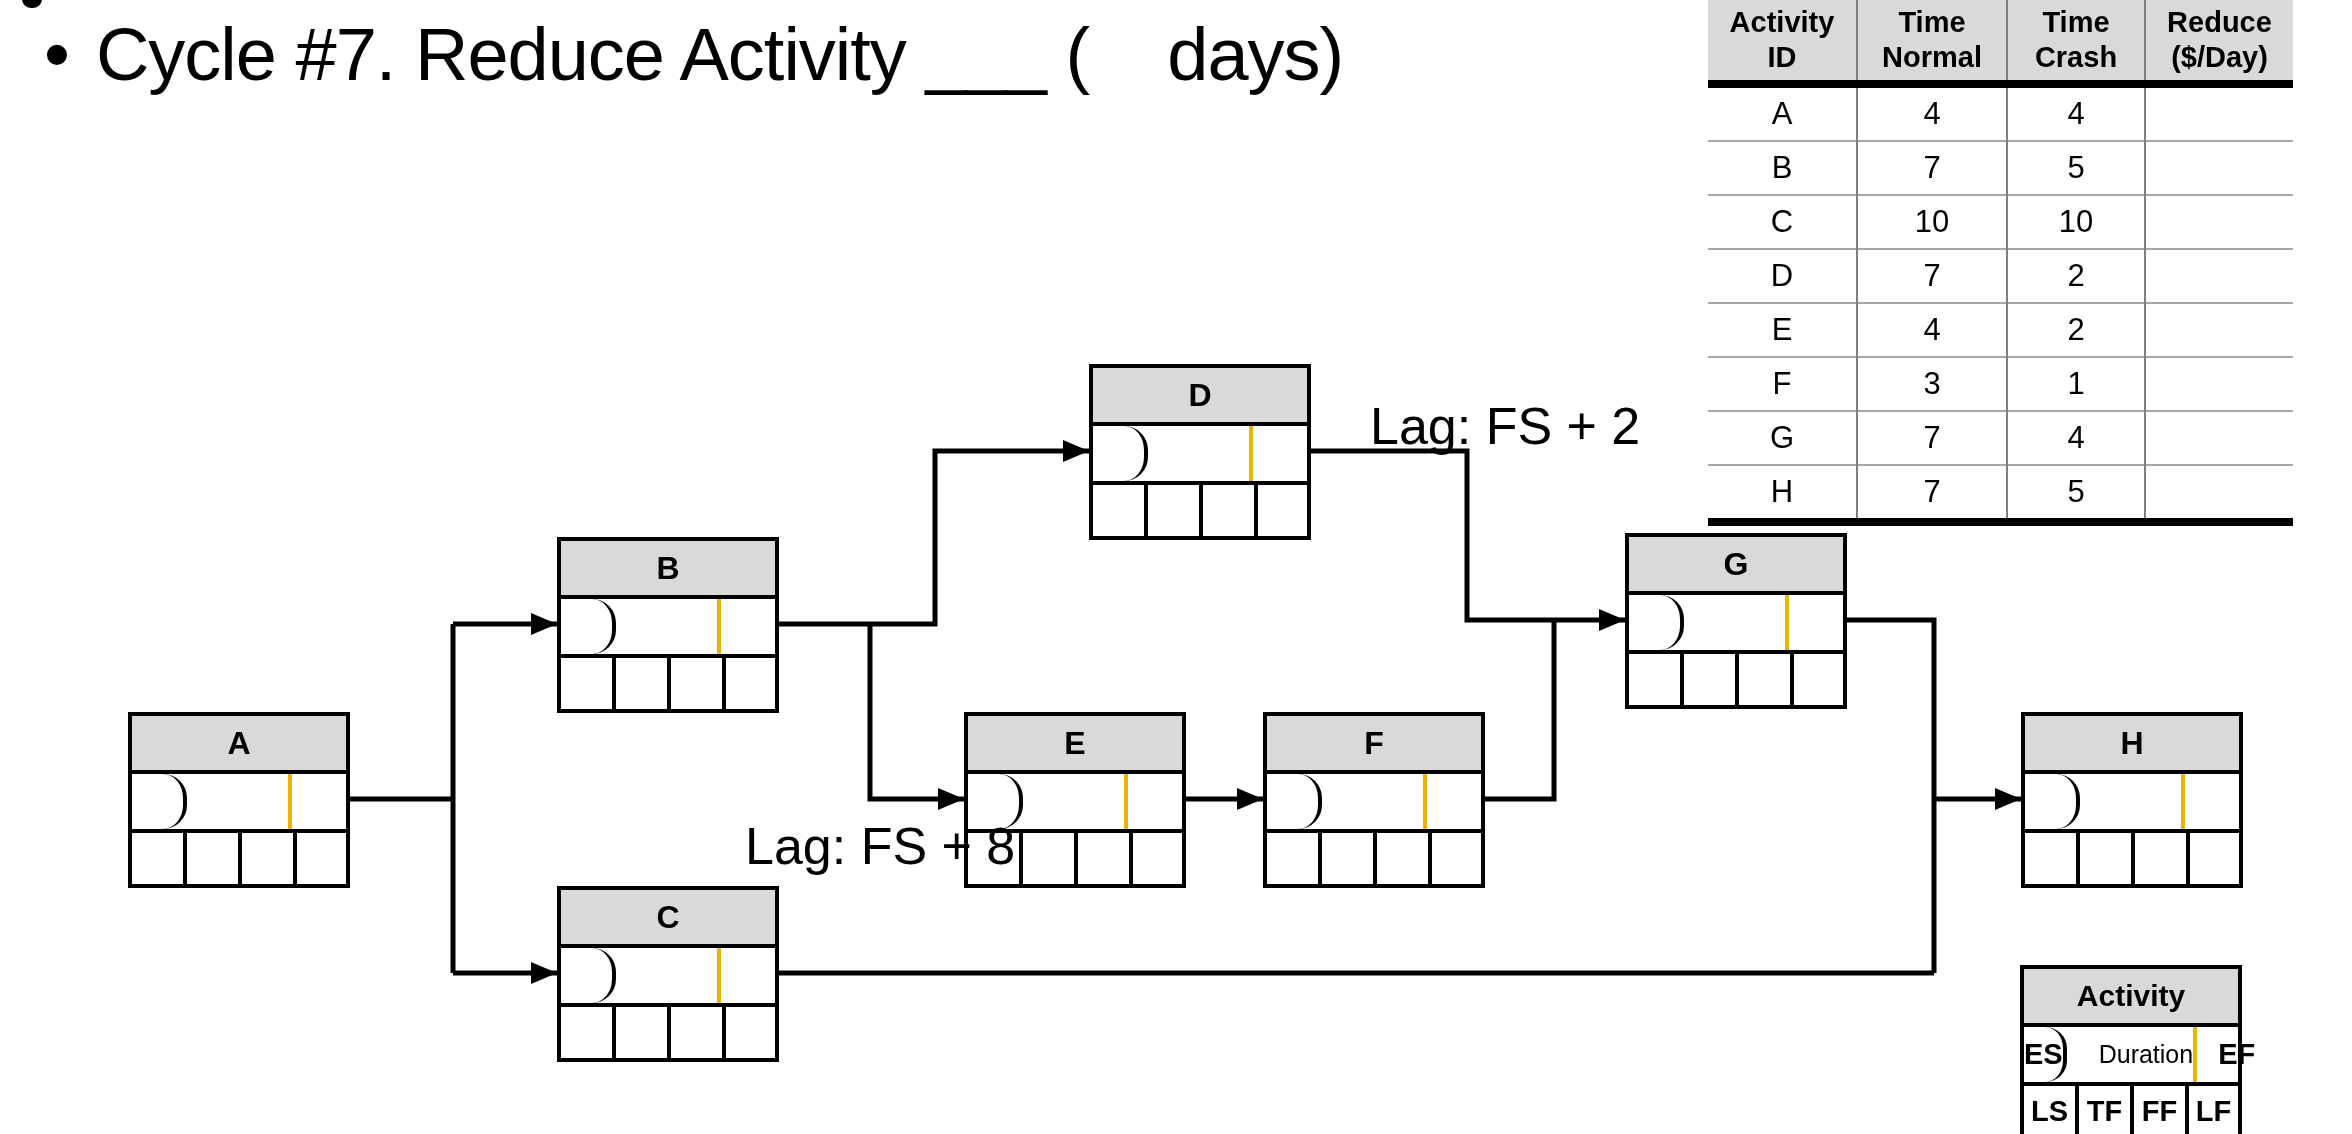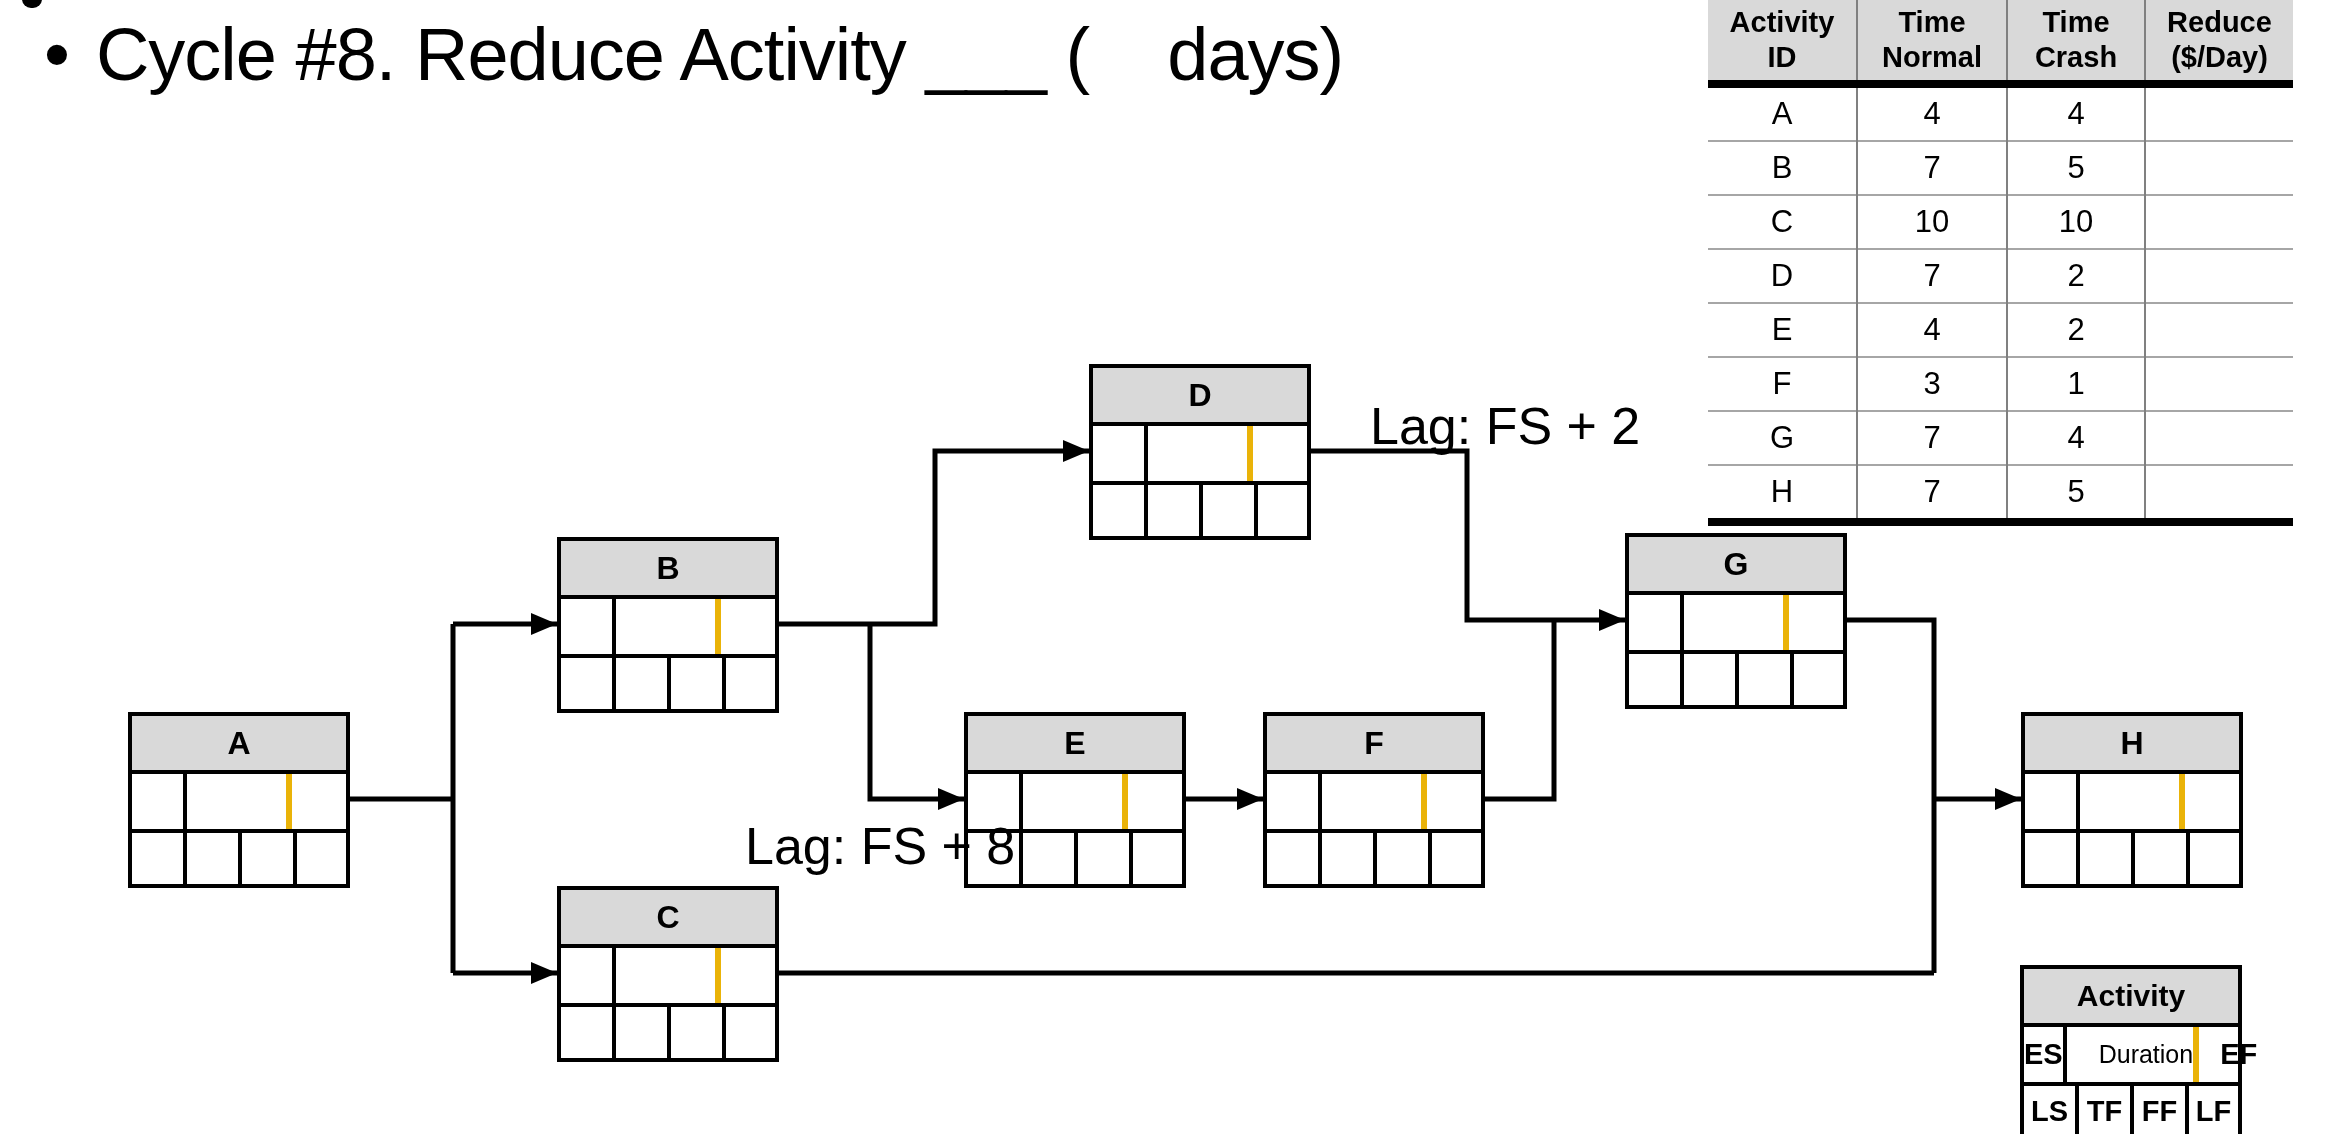--- a/index.html
+++ b/index.html
@@ -25,22 +25,22 @@
     border:4px solid #000; background:#fff; display:flex; flex-direction:column; z-index:2;
   }
   .node-title {
     height:54px; flex:0 0 54px; background:#d9d9d9; border-bottom:4px solid #000;
     display:flex; align-items:center; justify-content:center;
     font-weight:bold; font-size:32px;
   }
   .node-mid { flex:0 0 55px; display:flex; border-bottom:4px solid #000; }
   .node-bot { flex:1; display:flex; }
   .node .c { box-sizing:border-box; display:flex; align-items:center; justify-content:center; }
-  .node-mid .c1 { width:55px; border-right:4px solid #000; }
-  .node-mid .c2 { flex:1; border-right:6px solid #eab308;margin-left:32px; }
+  .node-mid .c1 { width:55px; border-right:4px solid #000;border-radius:24px; }
+  .node-mid .c2 { flex:1; border-right:4px solid #eab308;margin-left:32px; }
   .node-mid .c3 { width:54px;padding-left:25px; }
   .node-bot .b1 { width:55px; border-right:4px solid #000; }
   .node-bot .b2 { width:55px; border-right:4px solid #000; }
   .node-bot .b3 { width:55px; border-right:4px solid #000; }
   .node-bot .b4 { flex:1; }
 
   
   .lag-label { position:absolute; z-index:3; font-size:52px; white-space:pre; }
 
   
@@ -67,21 +67,21 @@
 </style>
 </head>
 <body>
 
 <div class="slide">
 
   <div class="corner-mark"></div>
 
   <div class="slide-title">
     <span class="bullet">•</span>
-    <span class="ttext">Cycle #8. Reduce Activity ___ (    days)</span>
+    <span class="ttext">Cycle #7. Reduce Activity ___ (    days)</span>
   </div>
 
   <svg id="connector-svg" width="2352" height="1134" viewBox="0 0 2352 1134">
       <polyline points="350,799 453,799"></polyline>
       <polyline points="453,624 453,973"></polyline>
       <polyline points="453,624 557,624"></polyline>
       <polygon points="557,624 531,613 531,635"></polygon>
       <polyline points="453,973 557,973"></polyline>
       <polygon points="557,973 531,962 531,984"></polygon>
       <polyline points="779,624 935,624 935,451 1089,451"></polyline>

